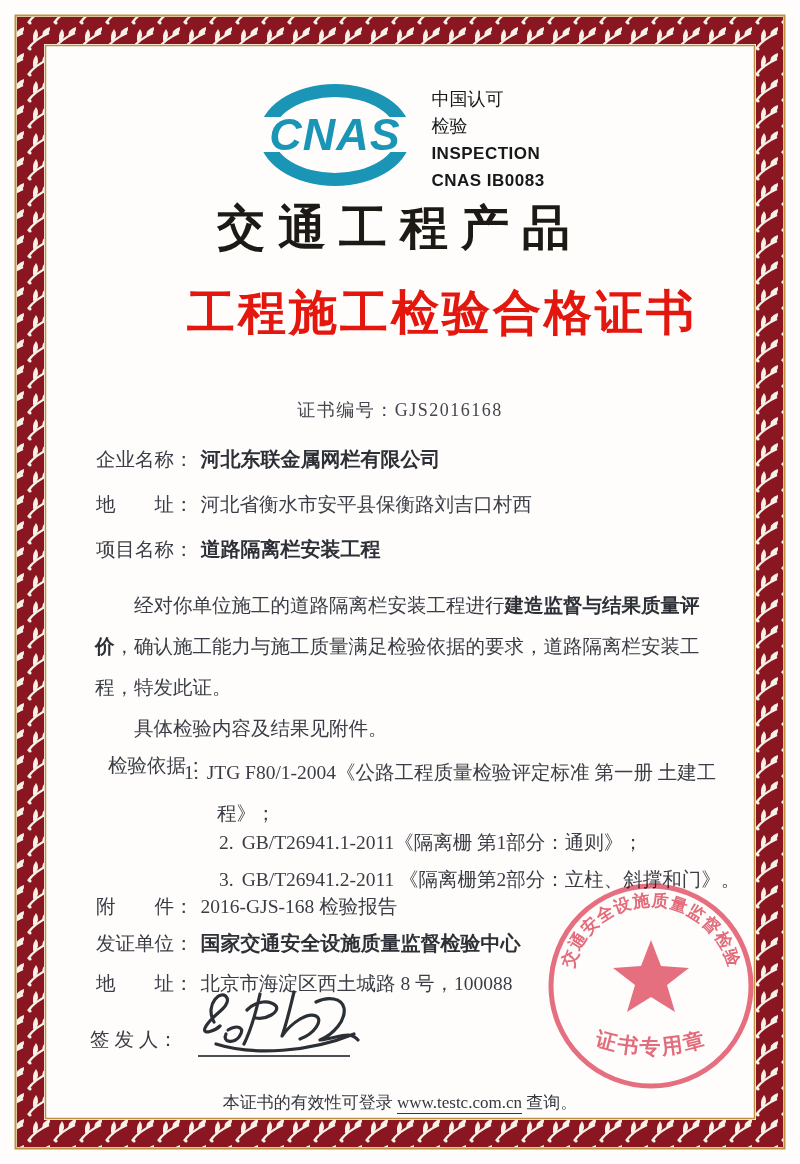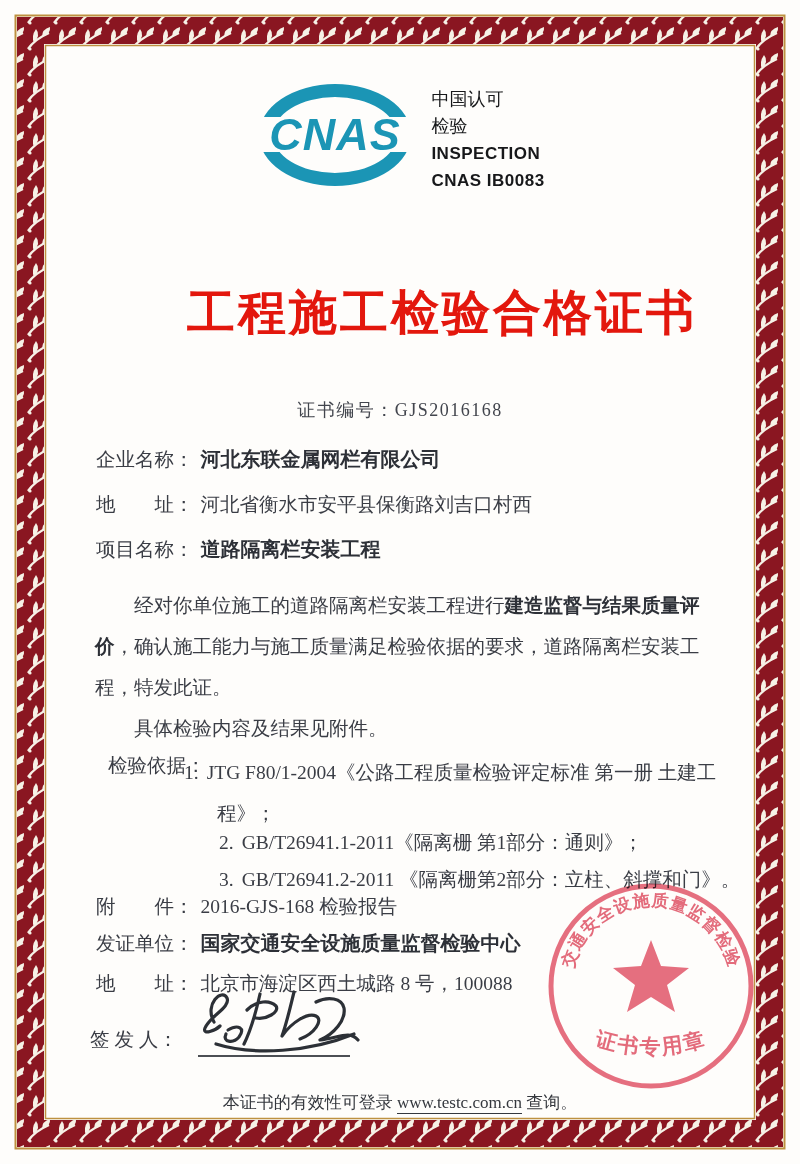--- a/index.html
+++ b/index.html
@@ -84,20 +84,21 @@
         <text x="80" y="72" text-anchor="middle" font-family="Liberation Sans, DejaVu Sans, sans-serif" font-size="45" font-weight="bold" font-style="italic" fill="#1b95b5" letter-spacing="1">CNAS</text>
       </svg>
       <div class="hdr-text">
         <div class="cn">中国认可</div>
         <div class="cn">检验</div>
         <div class="en">INSPECTION</div>
         <div class="en">CNAS IB0083</div>
       </div>
     </div>
 
+    <div class="title-black">交通工程产品</div>
     <div class="title-red">工程施工检验合格证书</div>
 
     <div class="certno"><span>证书编号：</span><span>GJS2016168</span></div>
 
     <div class="row r-company">
       <span class="lbl">企业名称：</span><span class="val-bold">河北东联金属网栏有限公司</span>
     </div>
     <div class="row r-address">
       <span class="lbl">地　　址：</span><span>河北省衡水市安平县保衡路刘吉口村西</span>
     </div>

